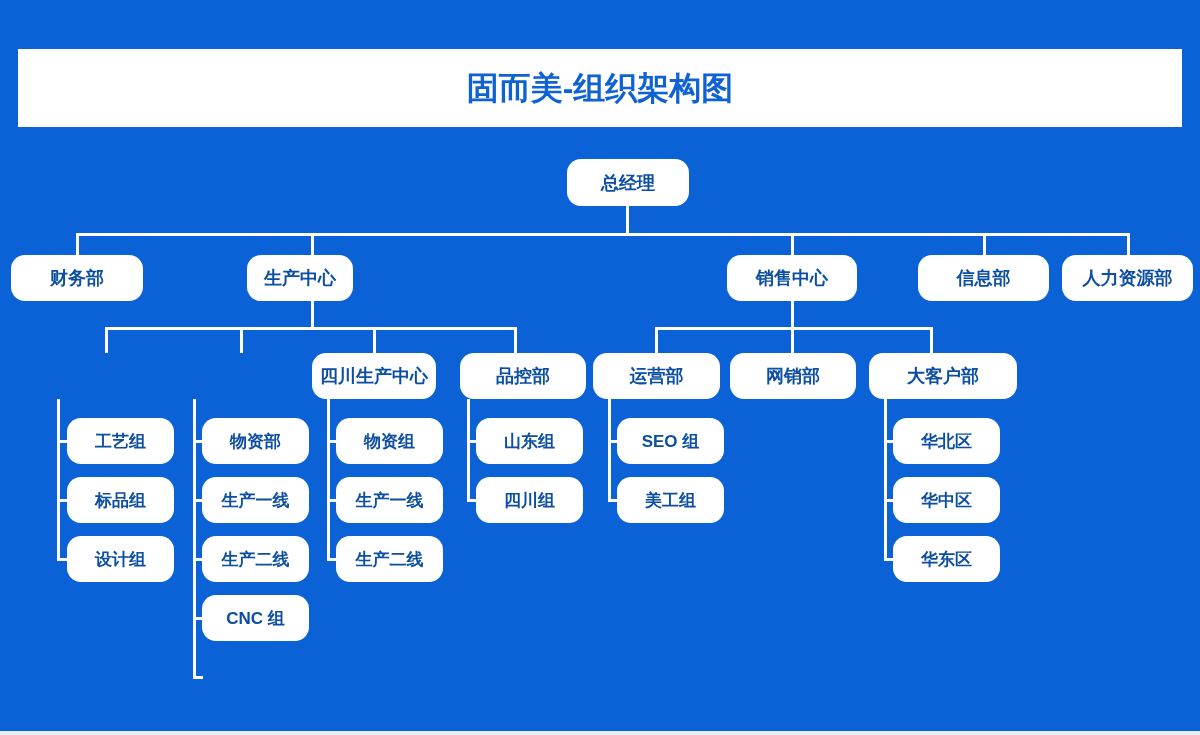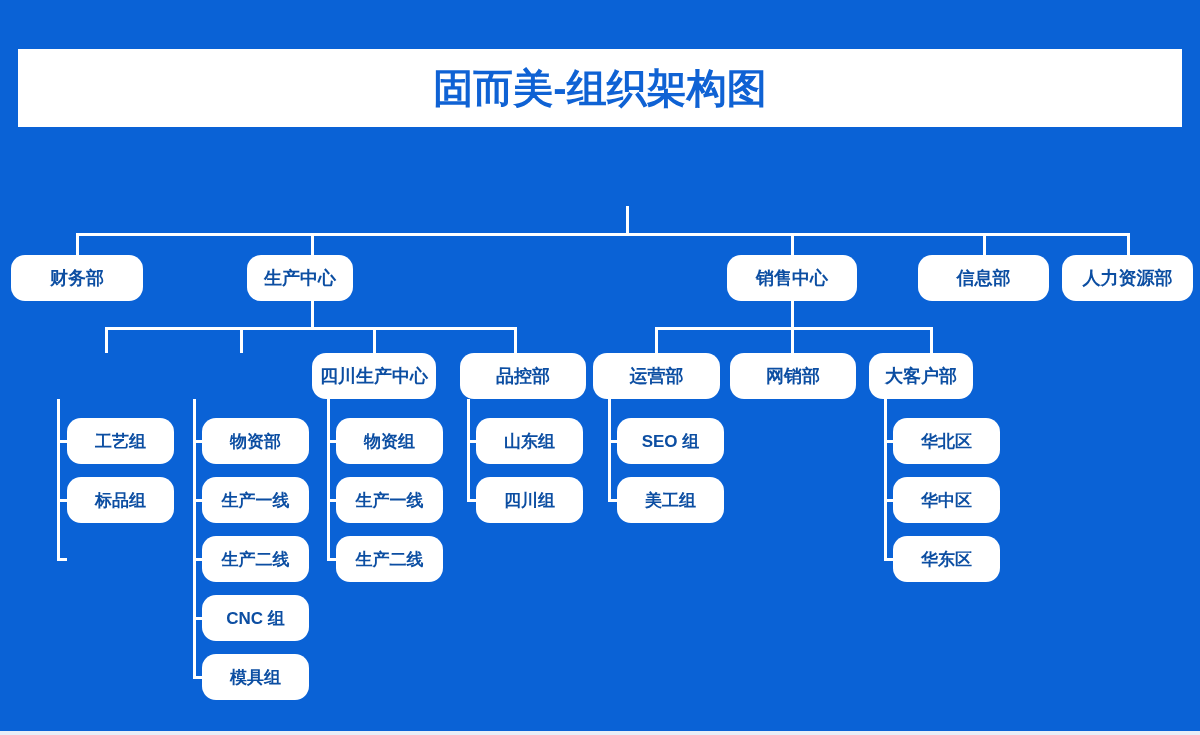--- a/index.html
+++ b/index.html
@@ -12,21 +12,21 @@
   body{background:#888;font-family:"Liberation Sans","DejaVu Sans",sans-serif;}
   .canvas{
     position:relative;width:1200px;height:735px;overflow:hidden;
     background:var(--bg);
   }
   .banner{
     position:absolute;left:18px;top:49px;width:1164px;height:78px;
     background:#fff;display:flex;align-items:center;justify-content:center;
   }
   .banner h1{
-    margin:0;font-size:40px;line-height:1;font-weight:700;color:var(--title-text);
+    margin:0;font-size:32px;line-height:1;font-weight:700;color:var(--title-text);
   }
   .node{
     position:absolute;height:46px;background:#fff;border-radius:14px;
     display:flex;align-items:center;justify-content:center;
     color:var(--box-text);font-weight:700;font-size:18px;white-space:nowrap;
   }
   .node.root{height:47px;}
   .node.leaf{width:107px;font-size:17px;}
   .vline{position:absolute;width:3px;background:var(--line);}
   .hline{position:absolute;height:3px;background:var(--line);}
@@ -36,20 +36,21 @@
 </style>
 </head>
 <body>
 
 <div class="canvas">
 
   <div class="banner">
     <h1>固而美-组织架构图</h1>
   </div>
 
+  <div class="node root" style="left:567px;top:159px;width:122px">总经理</div>
 
   <div class="vline" style="left:626px;top:206px;height:27px"></div>
   <div class="hline" style="left:76px;top:233px;width:1052px"></div>
   <div class="vline" style="left:76px;top:233px;height:22px"></div>
   <div class="vline" style="left:311px;top:233px;height:22px"></div>
   <div class="vline" style="left:791px;top:233px;height:22px"></div>
   <div class="vline" style="left:983px;top:233px;height:22px"></div>
   <div class="vline" style="left:1127px;top:233px;height:22px"></div>
 
   <div class="node" style="left:11px;top:255px;width:132px">财务部</div>
@@ -68,21 +69,21 @@
   <div class="vline" style="left:791px;top:301px;height:26px"></div>
   <div class="hline" style="left:655px;top:327px;width:278px"></div>
   <div class="vline" style="left:655px;top:327px;height:26px"></div>
   <div class="vline" style="left:791px;top:327px;height:26px"></div>
   <div class="vline" style="left:930px;top:327px;height:26px"></div>
 
   <div class="node" style="left:312px;top:353px;width:124px">四川生产中心</div>
   <div class="node" style="left:460px;top:353px;width:126px">品控部</div>
   <div class="node" style="left:730px;top:353px;width:126px">网销部</div>
   <div class="node" style="left:593px;top:353px;width:127px">运营部</div>
-  <div class="node" style="left:869px;top:353px;width:104px">大客户部</div>
+  <div class="node" style="left:869px;top:353px;width:148px">大客户部</div>
 
   <div class="vline" style="left:57px;top:399px;height:160px"></div>
   <div class="hline" style="left:57px;top:440px;width:10px"></div>
   <div class="hline" style="left:57px;top:499px;width:10px"></div>
   <div class="hline" style="left:57px;top:558px;width:10px"></div>
 
   <div class="vline" style="left:193px;top:399px;height:278px"></div>
   <div class="hline" style="left:193px;top:440px;width:10px"></div>
   <div class="hline" style="left:193px;top:499px;width:10px"></div>
   <div class="hline" style="left:193px;top:558px;width:10px"></div>
@@ -102,26 +103,26 @@
   <div class="hline" style="left:608px;top:440px;width:10px"></div>
   <div class="hline" style="left:608px;top:499px;width:10px"></div>
 
   <div class="vline" style="left:884px;top:399px;height:160px"></div>
   <div class="hline" style="left:884px;top:440px;width:10px"></div>
   <div class="hline" style="left:884px;top:499px;width:10px"></div>
   <div class="hline" style="left:884px;top:558px;width:10px"></div>
 
   <div class="node leaf" style="left:67px;top:418px">工艺组</div>
   <div class="node leaf" style="left:67px;top:477px">标品组</div>
+  <div class="node leaf" style="left:67px;top:536px">设计组</div>
 
   <div class="node leaf" style="left:202px;top:418px">物资部</div>
   <div class="node leaf" style="left:202px;top:477px">生产一线</div>
   <div class="node leaf" style="left:202px;top:536px">生产二线</div>
   <div class="node leaf" style="left:202px;top:595px">CNC 组</div>
-  <div class="node leaf" style="left:202px;top:654px">模具组</div>
 
   <div class="node leaf" style="left:336px;top:418px">物资组</div>
   <div class="node leaf" style="left:336px;top:477px">生产一线</div>
   <div class="node leaf" style="left:336px;top:536px">生产二线</div>
 
   <div class="node leaf" style="left:476px;top:418px">山东组</div>
   <div class="node leaf" style="left:476px;top:477px">四川组</div>
 
   <div class="node leaf" style="left:617px;top:418px">SEO 组</div>
   <div class="node leaf" style="left:617px;top:477px">美工组</div>

